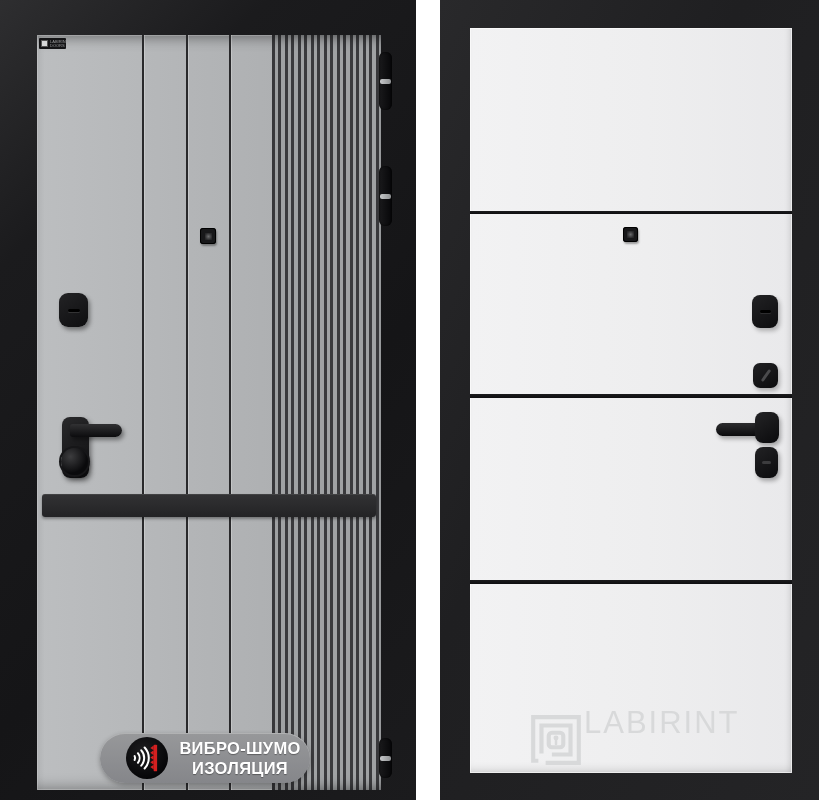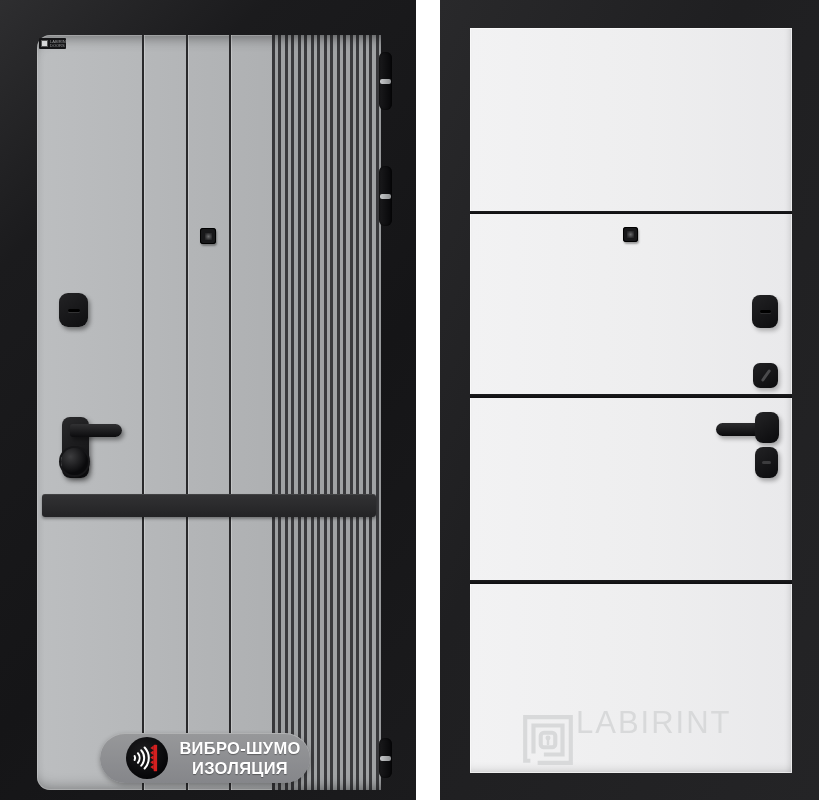--- a/index.html
+++ b/index.html
@@ -12,21 +12,20 @@
 
   
   .door-left{
     position:absolute;left:0;top:0;width:416px;height:800px;
     background:linear-gradient(135deg,#2e2e30 0%,#1b1b1d 22%,#151517 60%,#1b1b1d 100%);
   }
   .leaf-left{
     position:absolute;left:37px;top:35px;width:344px;height:755px;
     background:linear-gradient(90deg,#bcbec0 0%,#b4b6b8 40%,#aeb0b2 70%,#a6a8aa 100%);
     box-shadow:inset 0 0 0 1px rgba(255,255,255,.22), inset 0 10px 14px -8px rgba(0,0,0,.45), inset 0 -10px 14px -8px rgba(0,0,0,.35);
-    border-radius:13px;
   }
   .brand-plate{
     position:absolute;left:2px;top:3px;width:27px;height:11px;
     background:#141416;border-radius:1px;display:flex;align-items:center;gap:2px;
     padding:1px 2px;box-sizing:border-box;overflow:hidden;
   }
   .brand-plate .sq{width:5px;height:5px;background:#d7d8d9;border:1px solid #555;flex:0 0 auto;}
   .brand-plate .tx{font-size:4px;line-height:4px;color:#9a9b9c;letter-spacing:0;white-space:normal;width:16px;}
   .groove{position:absolute;top:0;width:2px;height:755px;background:#29292b;box-shadow:1px 0 0 rgba(255,255,255,.25);}
   .g1{left:105px;} .g2{left:149px;} .g3{left:192px;}
@@ -118,21 +117,21 @@
   .handle-right-rosette{
     position:absolute;left:285px;top:384px;width:24px;height:31px;border-radius:8px;
     background:linear-gradient(145deg,#242426,#0a0a0c);box-shadow:2px 3px 4px rgba(0,0,0,.3);
   }
   .escutcheon-r2{
     position:absolute;left:285px;top:419px;width:23px;height:31px;border-radius:8px;
     background:linear-gradient(145deg,#222224,#0b0b0d);box-shadow:2px 3px 4px rgba(0,0,0,.3);
   }
   .escutcheon-r2 .key{position:absolute;left:50%;top:50%;width:9px;height:3px;margin:-1.5px 0 0 -4.5px;background:#3c3c3e;border-radius:1.5px;}
 
-  .watermark{position:absolute;left:0;top:680px;width:322px;height:65px;color:#d8d9da;}
+  .watermark{position:absolute;left:8px;top:680px;width:322px;height:65px;color:#d8d9da;}
   .watermark-icon{position:absolute;left:50px;top:4px;width:56px;height:56px;}
   .watermark-text{
     position:absolute;left:106px;top:0;font-size:31px;line-height:29px;
     letter-spacing:2px;color:#d8d9da;font-weight:normal;white-space:nowrap;
   }
 </style>
 </head>
 <body>
 
 <div class="scene">

